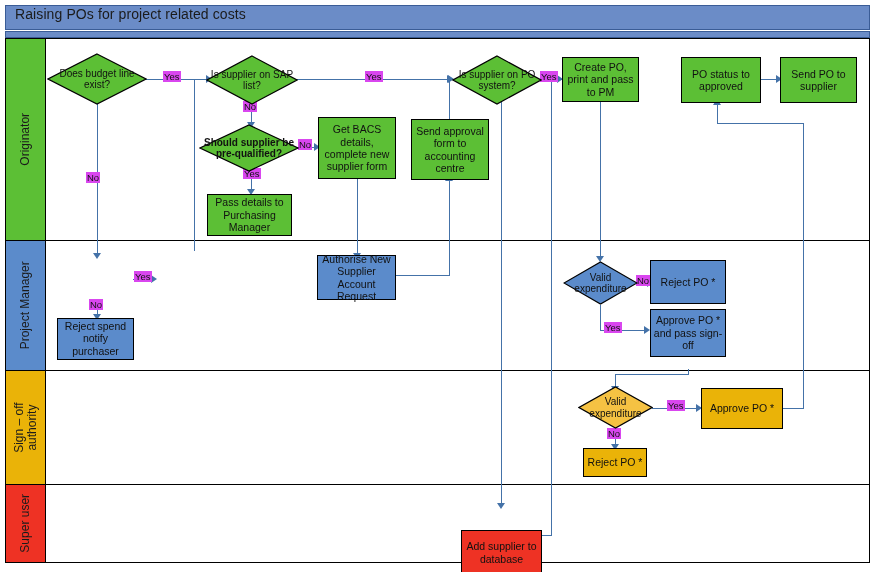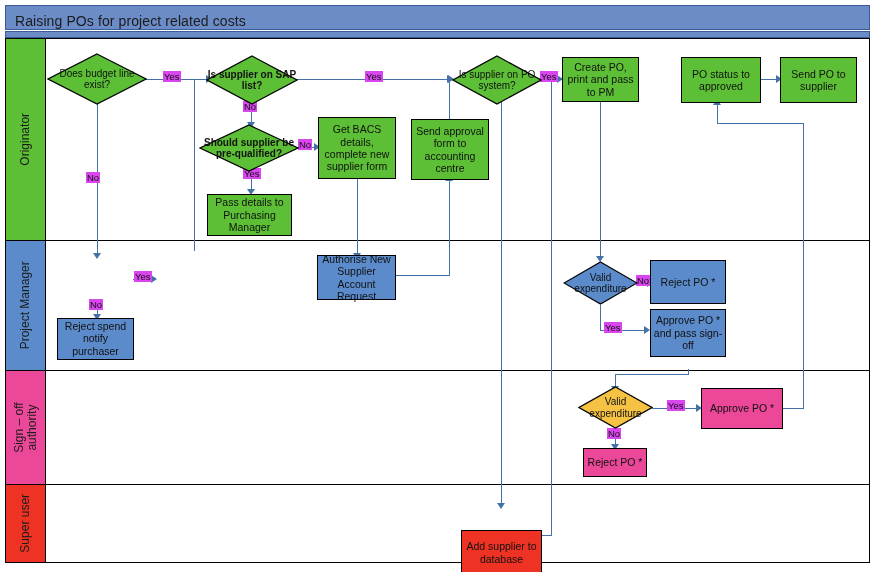--- a/index.html
+++ b/index.html
@@ -4,21 +4,21 @@
 <title>Raising POs for project related costs</title>
 <style>
   html,body{margin:0;padding:0;background:#ffffff;}
   body{font-family:"Liberation Sans", sans-serif;}
   #canvas{position:relative;width:881px;height:572px;overflow:hidden;background:#ffffff;}
 
   
   .title-bar{
     position:absolute;left:5px;top:5px;width:865px;height:25px;
     background:#6B8CC7;border:1px solid #3A5C96;box-sizing:border-box;
-    display:flex;align-items:flex-end;padding-left:9px;
+    display:flex;align-items:flex-start;padding-left:9px;
     font-size:14px;color:#1b1b1b;letter-spacing:.1px;
   }
   .title-strip{
     position:absolute;left:5px;top:31px;width:865px;height:7px;
     background:#6B8CC7;border:1px solid #3A5C96;box-sizing:border-box;
   }
 
   
   .lane{position:absolute;left:5px;box-sizing:border-box;border:1px solid #000;}
   .lane-label{
@@ -36,21 +36,21 @@
   .node{position:absolute;box-sizing:border-box;border:1px solid #000;
         display:flex;align-items:center;justify-content:center;text-align:center;
         font-size:10.5px;line-height:1.18;color:#111;padding:2px;z-index:5;}
   .dia{position:absolute;z-index:5;}
   .dia .shape{position:absolute;inset:0;}
   .dia .txt{position:absolute;inset:0;display:flex;align-items:center;justify-content:center;
             text-align:center;font-size:10px;line-height:1.15;color:#111;z-index:2;}
 
   .g{background:#5CBF35;}
   .b{background:#5B8BCB;}
-  .o{background:#ec4899;}
+  .o{background:#eab308;}
   .r{background:#EE3224;}
 
   
   .ln{position:absolute;background:#4472A8;z-index:1;}
   .lh{height:1px;}
   .lv{width:1px;}
   .arw{position:absolute;width:0;height:0;z-index:2;}
   .arw-d{border-left:4px solid transparent;border-right:4px solid transparent;border-top:6px solid #4472A8;}
   .arw-u{border-left:4px solid transparent;border-right:4px solid transparent;border-bottom:6px solid #4472A8;}
   .arw-r{border-top:4px solid transparent;border-bottom:4px solid transparent;border-left:6px solid #4472A8;}
@@ -185,21 +185,21 @@
   <div class="arw arw-d" style="left:93px;top:314px;"></div>
   <div class="lbl" style="left:89px;top:299px;">No</div>
 
   <div class="dia" style="left:47px;top:53px;width:100px;height:52px;">
     <svg class="shape" viewBox="0 0 100 52" preserveAspectRatio="none">
       <polygon points="50,1 99,26 50,51 1,26" fill="#5CBF35" stroke="#000" stroke-width="1.2"></polygon>
     </svg>
     <div class="txt">Does budget line exist?</div>
   </div>
 
-  <div class="dia" style="left:206px;top:55px;width:92px;height:50px;font-weight:bold;">
+  <div class="dia" style="left:206px;top:55px;width:92px;height:50px;">
     <svg class="shape" viewBox="0 0 92 50" preserveAspectRatio="none">
       <polygon points="46,1 91,25 46,49 1,25" fill="#5CBF35" stroke="#000" stroke-width="1.2"></polygon>
     </svg>
     <div class="txt">Is supplier on SAP list?</div>
   </div>
 
   <div class="dia" style="left:199px;top:124px;width:100px;height:48px;font-weight:bold;">
     <svg class="shape" viewBox="0 0 100 48" preserveAspectRatio="none">
       <polygon points="50,1 99,24 50,47 1,24" fill="#5CBF35" stroke="#000" stroke-width="1.2"></polygon>
     </svg>

